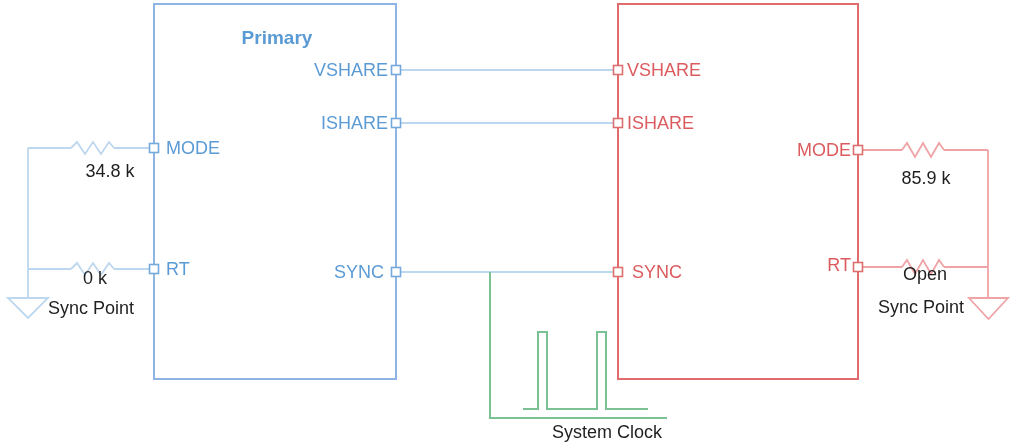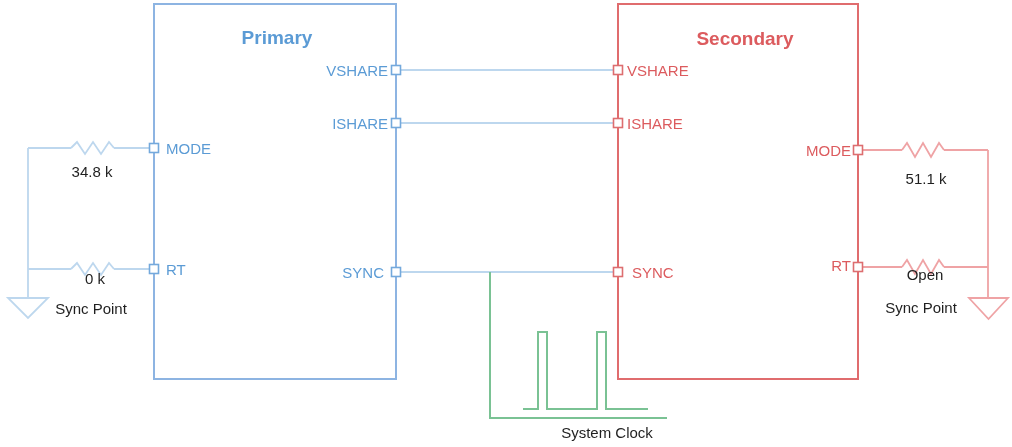--- a/index.html
+++ b/index.html
@@ -7,21 +7,21 @@
     --share-wire:#BDD7EE;
     --secondary-text:#DC5B5E; --secondary-border:#E06C6E; --secondary-wire:#EFA3A5; --secondary-pin:#DD6E70;
     --clock-green:#7AC294; --label-black:#1F1F1F;
   }
   html,body{margin:0;padding:0;background:#ffffff;}
   #canvas{
     position:relative;width:1012px;height:447px;background:#ffffff;overflow:hidden;
     font-family:"Liberation Sans", sans-serif;
   }
   #wires{position:absolute;left:0;top:0;width:1012px;height:447px;}
-  .lbl{position:absolute;white-space:nowrap;font-size:15px;line-height:1;transform:translateY(-50%);}
+  .lbl{position:absolute;white-space:nowrap;font-size:18px;line-height:1;transform:translateY(-50%);}
   .lbl.center{transform:translate(-50%,-50%);}
   .blue{color:var(--primary-text);}
   .red{color:var(--secondary-text);}
   .black{color:var(--label-black);}
   .title{font-size:19px;font-weight:bold;transform:translate(-50%,-50%);position:absolute;white-space:nowrap;}
   
   .box-p{stroke:var(--primary-border);stroke-width:2;fill:none;}
   .box-s{stroke:var(--secondary-border);stroke-width:2;fill:none;}
   .w-share{stroke:var(--share-wire);stroke-width:1.8;fill:none;}
   .w-red{stroke:var(--secondary-wire);stroke-width:1.8;fill:none;}
@@ -65,37 +65,36 @@
     <rect x="391.5" y="267.5" width="9" height="9" class="pin-p"></rect>
 
     <rect x="613.5" y="65.5" width="9" height="9" class="pin-s"></rect>
     <rect x="613.5" y="118.5" width="9" height="9" class="pin-s"></rect>
     <rect x="613.5" y="267.5" width="9" height="9" class="pin-s"></rect>
     <rect x="853.5" y="145.5" width="9" height="9" class="pin-s"></rect>
     <rect x="853.5" y="262.5" width="9" height="9" class="pin-s"></rect>
   </svg>
 
   <div class="title blue" style="left:277px;top:38px;">Primary</div>
-  <div class="title red" style="left:745px;top:39px;">Secondary</div>
 
   <div class="lbl blue" style="right:624px;top:70px;">VSHARE</div>
   <div class="lbl blue" style="right:624px;top:123px;">ISHARE</div>
   <div class="lbl blue" style="left:166px;top:148px;">MODE</div>
   <div class="lbl blue" style="left:166px;top:269px;">RT</div>
   <div class="lbl blue" style="right:628px;top:272px;">SYNC</div>
 
   <div class="lbl red" style="left:627px;top:70px;">VSHARE</div>
   <div class="lbl red" style="left:627px;top:123px;">ISHARE</div>
   <div class="lbl red" style="right:161px;top:150px;">MODE</div>
   <div class="lbl red" style="right:161px;top:265px;">RT</div>
   <div class="lbl red" style="left:632px;top:272px;">SYNC</div>
 
-  <div class="lbl center black" style="left:92px;top:171px;">34.8 k</div>
+  <div class="lbl center black" style="left:110px;top:171px;">34.8 k</div>
   <div class="lbl center black" style="left:95px;top:278px;">0 k</div>
   <div class="lbl center black" style="left:91px;top:308px;">Sync Point</div>
 
-  <div class="lbl center black" style="left:926px;top:178px;">51.1 k</div>
+  <div class="lbl center black" style="left:926px;top:178px;">85.9 k</div>
   <div class="lbl center black" style="left:925px;top:274px;">Open</div>
   <div class="lbl center black" style="left:921px;top:307px;">Sync Point</div>
 
   <div class="lbl center black" style="left:583px;top:432px;margin-left:24px;">System Clock</div>
 
 </div>
 
 </body></html>

